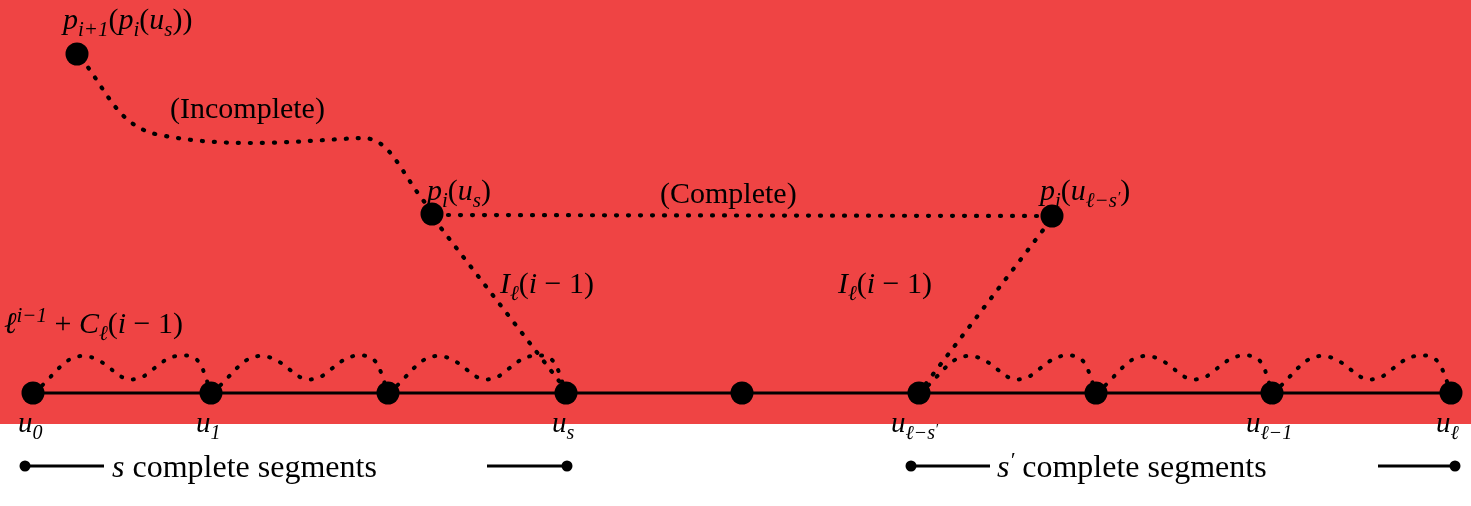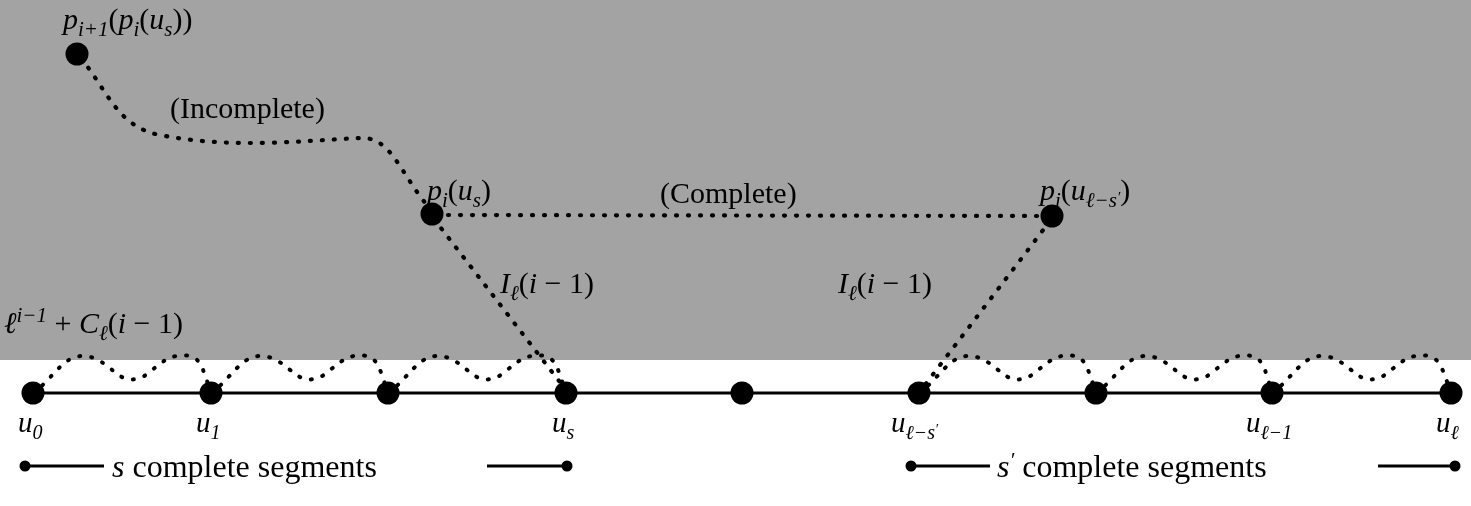--- a/index.html
+++ b/index.html
@@ -9,22 +9,22 @@
   }
   body {
     font-family: "Liberation Serif", serif;
     width: 1471px;
     height: 506px;
     overflow: hidden;
   }
   #diagram-root {
     position: relative;
     width: 1471px;
-    height: 360px;
-    background: #a3a3a3;
+    height: 424px;
+    background: #ef4444;
   }
   svg.diagram-canvas {
     position: absolute;
     left: 0;
     top: 0;
     width: 1471px;
     height: 506px;
     display: block;
   }
   .math {

